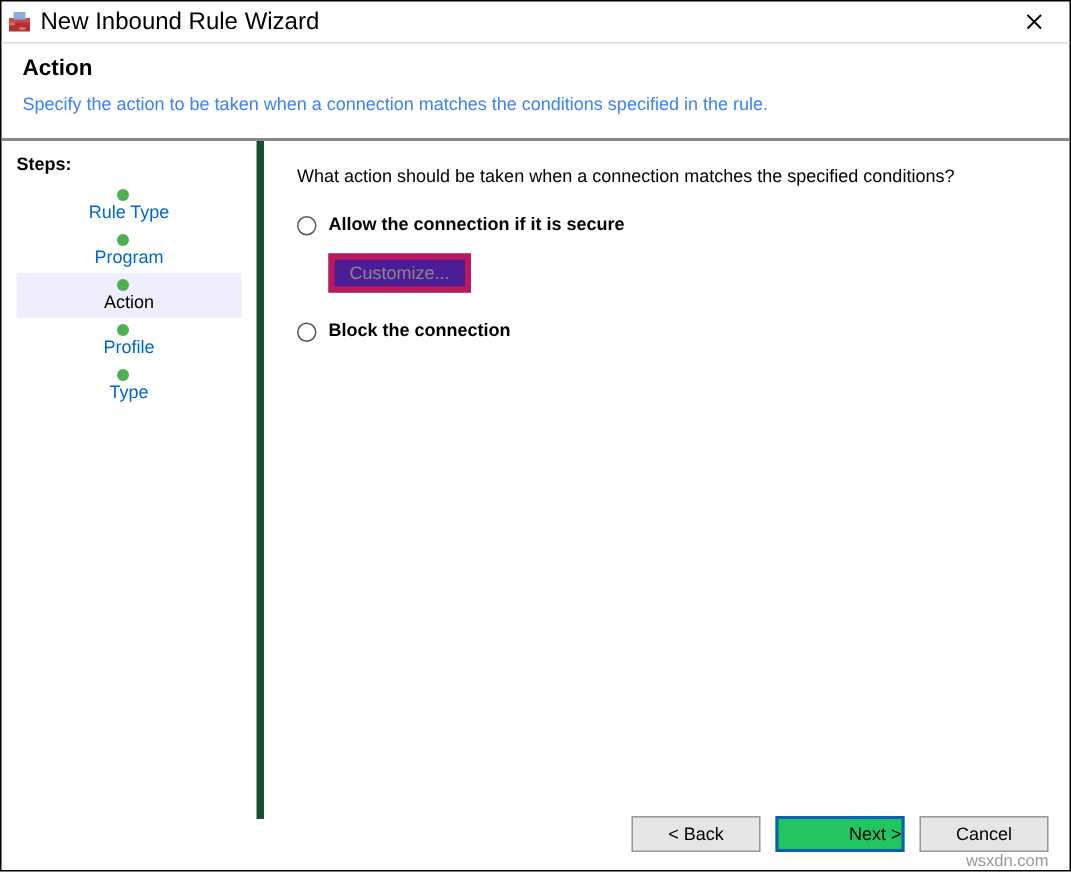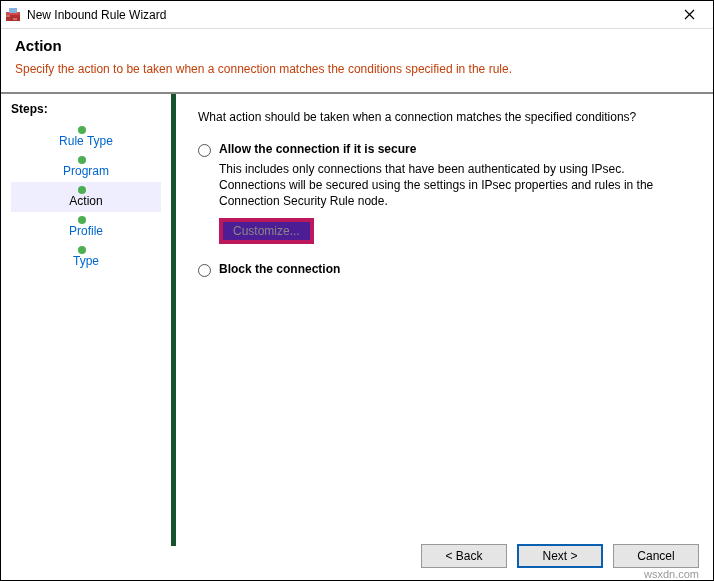--- a/index.html
+++ b/index.html
@@ -1,44 +1,44 @@
 <!DOCTYPE html>
 <html><head>
   <meta charset="utf-8">
   <style>
     * { box-sizing: border-box; margin: 0; padding: 0; }
     body { font-family: "Segoe UI", Tahoma, sans-serif; font-size: 12px; background: #fff; color: #000; }
     .window { width: 714px; height: 581px; border: 1px solid #000; position: relative; background: #fff; }
     .titlebar { height: 28px; display: flex; align-items: center; padding: 0 4px; border-bottom: 1px solid #ddd; }
     .titlebar-icon { width: 16px; height: 16px; margin-right: 6px; }
-    .titlebar-text { flex: 1; font-size: 12px; }
+    .titlebar-text { flex: 1; font-size: 16px; }
     .close-btn { width: 40px; height: 26px; display: flex; align-items: center; justify-content: center; cursor: pointer; }
     .header-block { padding: 8px 14px 10px 14px; }
     .header-title { font-size: 15px; font-weight: bold; margin-bottom: 8px; }
-    .header-desc { font-size: 12px; color: #c2410c; }
+    .header-desc { font-size: 12px; color: #3b82f6; }
     .divider-strong { border-top: 2px solid #888; margin-top: 6px; }
     .body-area { display: flex; height: 452px; }
     .steps-col { width: 175px; padding: 8px 10px 8px 10px; border-right: 5px solid #14532d; }
     .steps-label { font-weight: bold; font-size: 12px; margin-bottom: 6px; }
     .step-item { display: flex; align-items: center; padding: 4px 2px; cursor: pointer; color: #0066cc; flex-direction: column; }
     .step-item.current { color: #000; background: #eef; }
     .bullet { width: 8px; height: 8px; border-radius: 50%; background: #4caf50; margin-right: 8px; flex-shrink: 0; }
     .content-col { flex: 1; padding: 16px 22px 10px 22px; position: relative; }
     .question { font-size: 12px; margin-bottom: 18px; }
     .highlight-box { border: 3px solid #d00000; padding: 8px; margin-bottom: 14px; }
     .option-row { display: flex; align-items: flex-start; margin-bottom: 4px; }
     .radio { margin-top: 2px; margin-right: 8px; appearance: none; width: 13px; height: 13px; border: 1px solid #555; border-radius: 50%; cursor: pointer; position: relative; flex-shrink: 0; }
     .radio:checked::after { content: ""; position: absolute; left: 2px; top: 2px; width: 7px; height: 7px; background: #000; border-radius: 50%; }
     .option-label { font-size: 12px; font-weight: bold; }
     .option-desc { font-size: 12px; margin-left: 21px; margin-right: 4px; color: #000; line-height: 1.35; }
     .option-block { margin-bottom: 18px; }
     .customize-btn { margin-left: 21px; margin-top: 8px; padding: 2px 10px; font-size: 12px; background: #4c1d95; border: 4px solid #be185d; color: #888; }
     .footer { position: absolute; right: 14px; bottom: 12px; display: flex; gap: 10px; }
     .footer button { width: 86px; height: 24px; font-size: 12px; background: #e5e5e5; border: 1px solid #999; cursor: pointer; }
-    .footer button.primary { border: 2px solid #0a5fb0; background: #e5e5e5; }
+    .footer button.primary { border: 2px solid #0a5fb0; background: #22c55e; text-align: right; }
     .watermark { position: absolute; right: 14px; bottom: 0px; font-size: 11px; color: #999; }
   </style>
 </head>
 <body>
 
 <div class="window">
 
   <div class="titlebar">
     <span class="titlebar-icon">
       <svg viewBox="0 0 16 16" width="16" height="16">
@@ -93,21 +93,20 @@
 
     <div class="content-col">
       <div class="question">What action should be taken when a connection matches the specified conditions?</div>
 
 
       <div class="option-block">
         <div class="option-row">
           <input type="radio" class="radio" name="act" style="">
           <span class="option-label">Allow the connection if it is secure</span>
         </div>
-        <div class="option-desc">This includes only connections that have been authenticated by using IPsec. Connections will be secured using the settings in IPsec properties and rules in the Connection Security Rule node.</div>
         <button class="customize-btn" disabled="">Customize...</button>
       </div>
 
       <div class="option-block">
         <div class="option-row">
           <input type="radio" class="radio" name="act" style="">
           <span class="option-label">Block the connection</span>
         </div>
       </div>
     </div>

